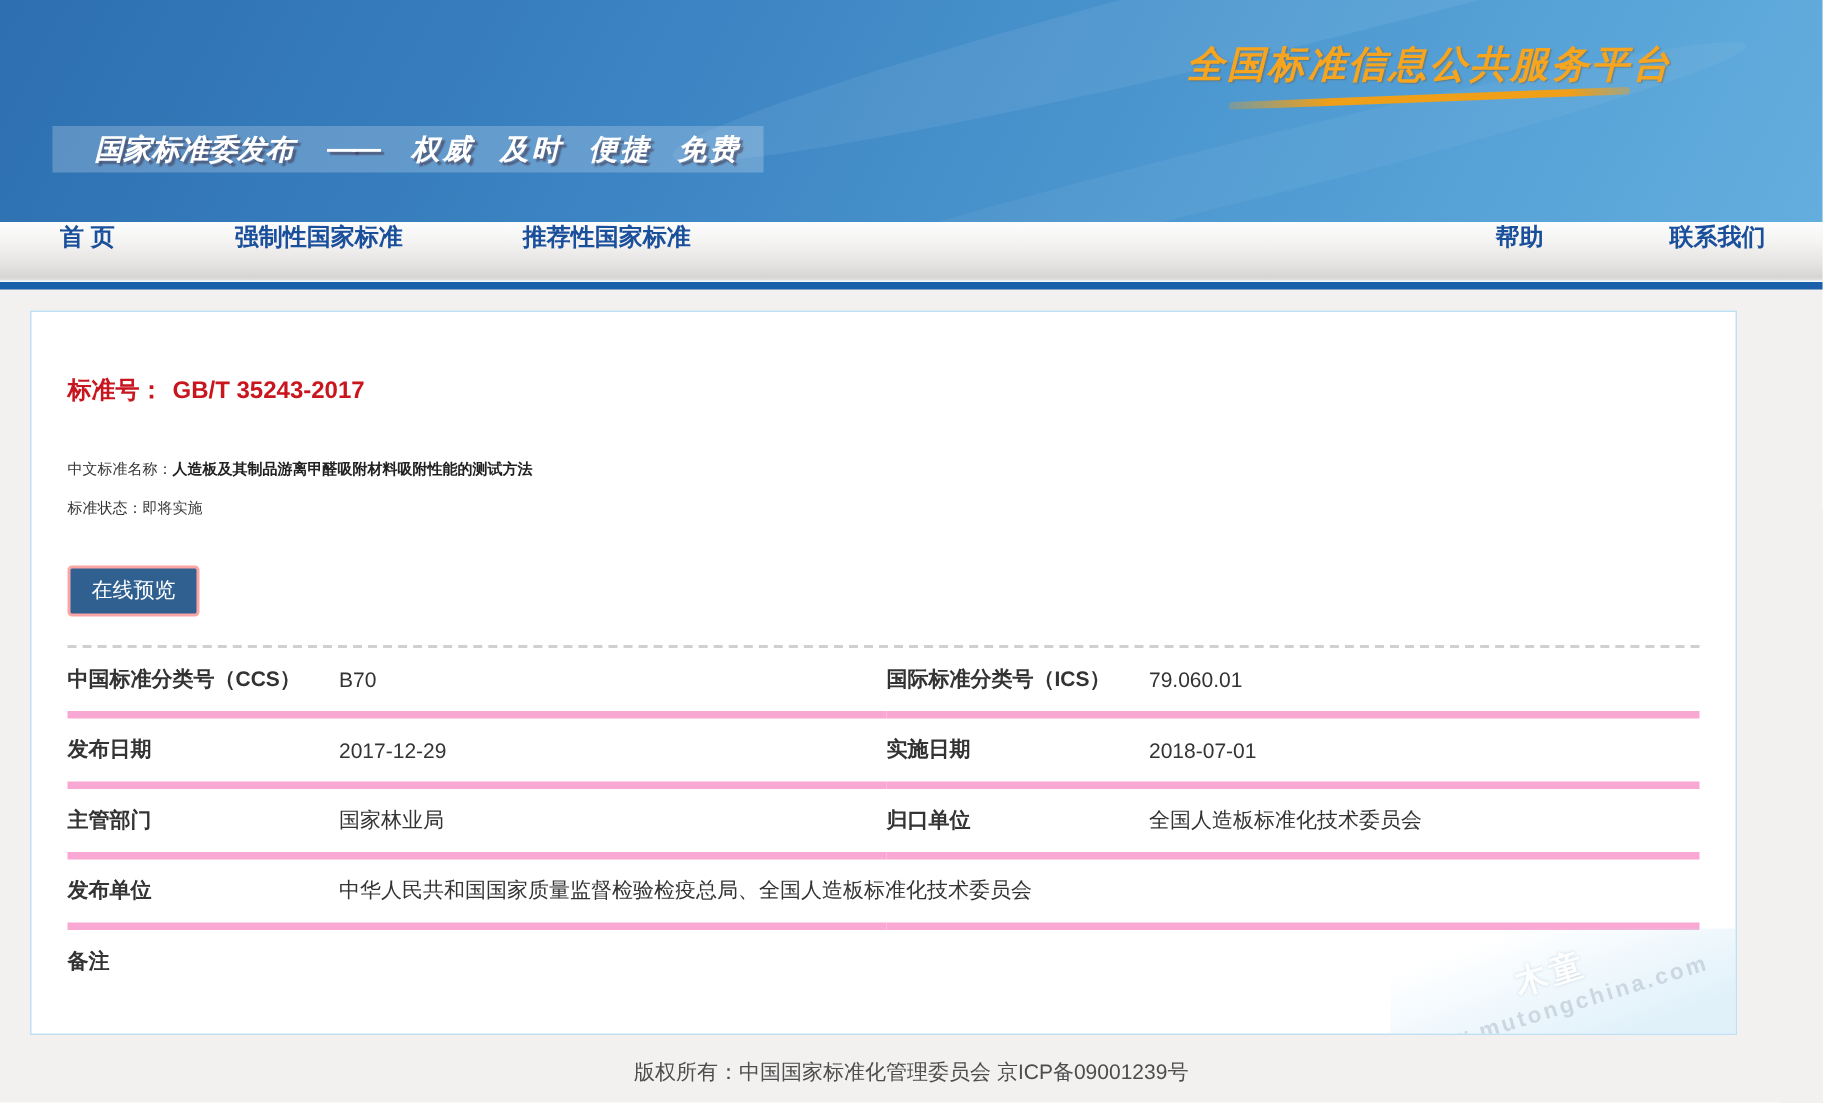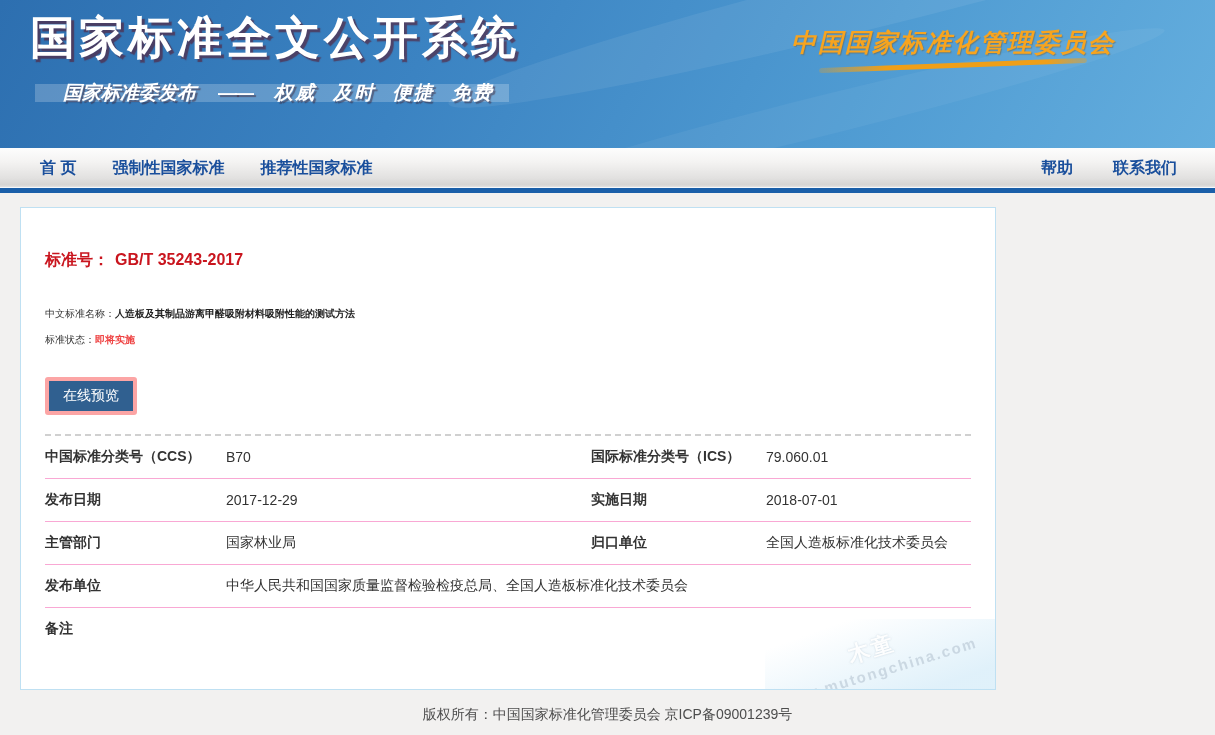--- a/index.html
+++ b/index.html
@@ -26,21 +26,21 @@
   .header .streak1 { width: 900px; height: 60px; right: -120px; top: -35px; border-radius: 50%; }
   .header .streak2 { width: 700px; height: 40px; right: 40px; top: 95px; border-radius: 50%; background: rgba(255,255,255,0.05); }
   .site-title {
     position: absolute; left: 30px; top: 8px;
     font-size: 45px; font-weight: bold; color: #ffffff;
     letter-spacing: 4px;
     text-shadow: 3px 3px 1px rgba(90,25,45,0.6);
   }
   .subtitle-band {
     position: absolute; left: 35px; top: 84px;
-    width: 474px; height: 18px;
+    width: 474px; height: 31px;
     background: rgba(255,255,255,0.22);
     display: flex; align-items: center;
     color: #ffffff; font-size: 19px; font-weight: bold; font-style: italic;
     text-shadow: 2px 2px 1px rgba(60,20,30,0.45);
     padding-left: 28px;
   }
   .subtitle-band .dash { margin: 0 22px; font-style: normal; letter-spacing: -2px; }
   .subtitle-band .qualities { letter-spacing: 2px; word-spacing: 10px; }
   .slogan-wrap { position: absolute; right: 100px; top: 26px; text-align: center; }
   .slogan {
@@ -54,66 +54,66 @@
     border-radius: 3px;
     transform: rotate(-2.2deg);
   }
 
   
   .nav {
     height: 45px;
     background: linear-gradient(180deg, #fdfdfd 0%, #f4f3f2 35%, #e2e1e0 75%, #d6d5d4 92%, #e9e8e7 100%);
     border-bottom: 5px solid #1a5fa9;
     box-shadow: inset 0 -1px 0 #f5f8fb;
-    display: flex; align-items: center;
+    display: flex; align-items: flex-start; gap: 44px;
   }
   .nav-item {
     color: #1a4f9c; font-weight: bold; font-size: 16px;
     padding: 0 18px; cursor: pointer; white-space: nowrap;
   }
   .nav-item.first { margin-left: 22px; }
   .nav-spacer { flex: 1; }
   .nav-item.right { padding: 0 20px; }
   .nav-item.last { margin-right: 18px; }
 
   
   .main { padding-top: 14px; }
   .panel {
-    width: 976px; height: 483px;
+    width: 1138px; height: 483px;
     margin: 0 auto 0 20px;
     background: #ffffff;
     border: 1px solid #bfe0f2;
     padding: 42px 24px 20px 24px;
     position: relative;
     overflow: hidden;
   }
   .std-no { font-size: 16px; font-weight: bold; color: #c9151e; }
   .std-no .lbl { margin-right: 6px; }
   .fields { margin-top: 30px; font-size: 10px; color: #333; }
   .field-line { line-height: 26px; }
   .field-line .f-label { color: #333; }
   .field-line .f-value-cn { font-weight: bold; color: #222; }
   .field-line .f-value-en { color: #444; }
-  .field-line .f-value-status { font-weight: bold; color: #ef4444; }
+  .field-line .f-value-status { font-weight: normal; color: #404040; }
   .preview-btn {
     margin-top: 24px;
     display: inline-block;
     background: #306090;
-    border: 4px solid #fca5a5;
+    border: 2px solid #fca5a5;
     color: #ffffff;
     font-size: 14px;
     padding: 6px 14px;
     border-radius: 3px;
     cursor: pointer;
     font-family: inherit;
   }
   .dashed-divider { border-top: 2px dashed #d0d0d0; margin-top: 19px; }
 
   .detail-table { width: 100%; border-collapse: collapse; margin-top: 0; font-size: 14px; color: #333; }
-  .detail-table td { padding: 12px 0; border-bottom: 1px solid #f9a8d4; vertical-align: middle; }
+  .detail-table td { padding: 12px 0; border-bottom: 5px solid #f9a8d4; vertical-align: middle; }
   .detail-table tr.no-border td { border-bottom: none; margin-left: 16px; }
   .detail-table td.lbl { font-weight: bold; color: #333; }
   .detail-table td.c1 { width: 181px; }
   .detail-table td.c2 { width: 365px; }
   .detail-table td.c3 { width: 175px; }
 
   
   .corner-tint {
     position: absolute; right: 0; bottom: 0; width: 230px; height: 70px;
     background: linear-gradient(160deg, rgba(214,238,250,0) 20%, rgba(198,229,246,0.55) 85%);
@@ -132,28 +132,27 @@
   .footer { text-align: center; padding-top: 16px; font-size: 14px; color: #4d4d4d; }
 </style>
 </head>
 <body>
 
 <div class="page">
 
   <div class="header">
     <div class="streak1"></div>
     <div class="streak2"></div>
-    <div class="site-title">国家标准全文公开系统</div>
     <div class="subtitle-band">
       <span>国家标准委发布</span>
       <span class="dash">——</span>
       <span class="qualities">权威 及时 便捷 免费</span>
     </div>
     <div class="slogan-wrap">
-      <div class="slogan">中国国家标准化管理委员会</div>
+      <div class="slogan">全国标准信息公共服务平台</div>
       <div class="slogan-underline"></div>
     </div>
   </div>
 
   <div class="nav">
     <div class="nav-item first">首 页</div>
     <div class="nav-item">强制性国家标准</div>
     <div class="nav-item">推荐性国家标准</div>
     <div class="nav-spacer"></div>
     <div class="nav-item right">帮助</div>

